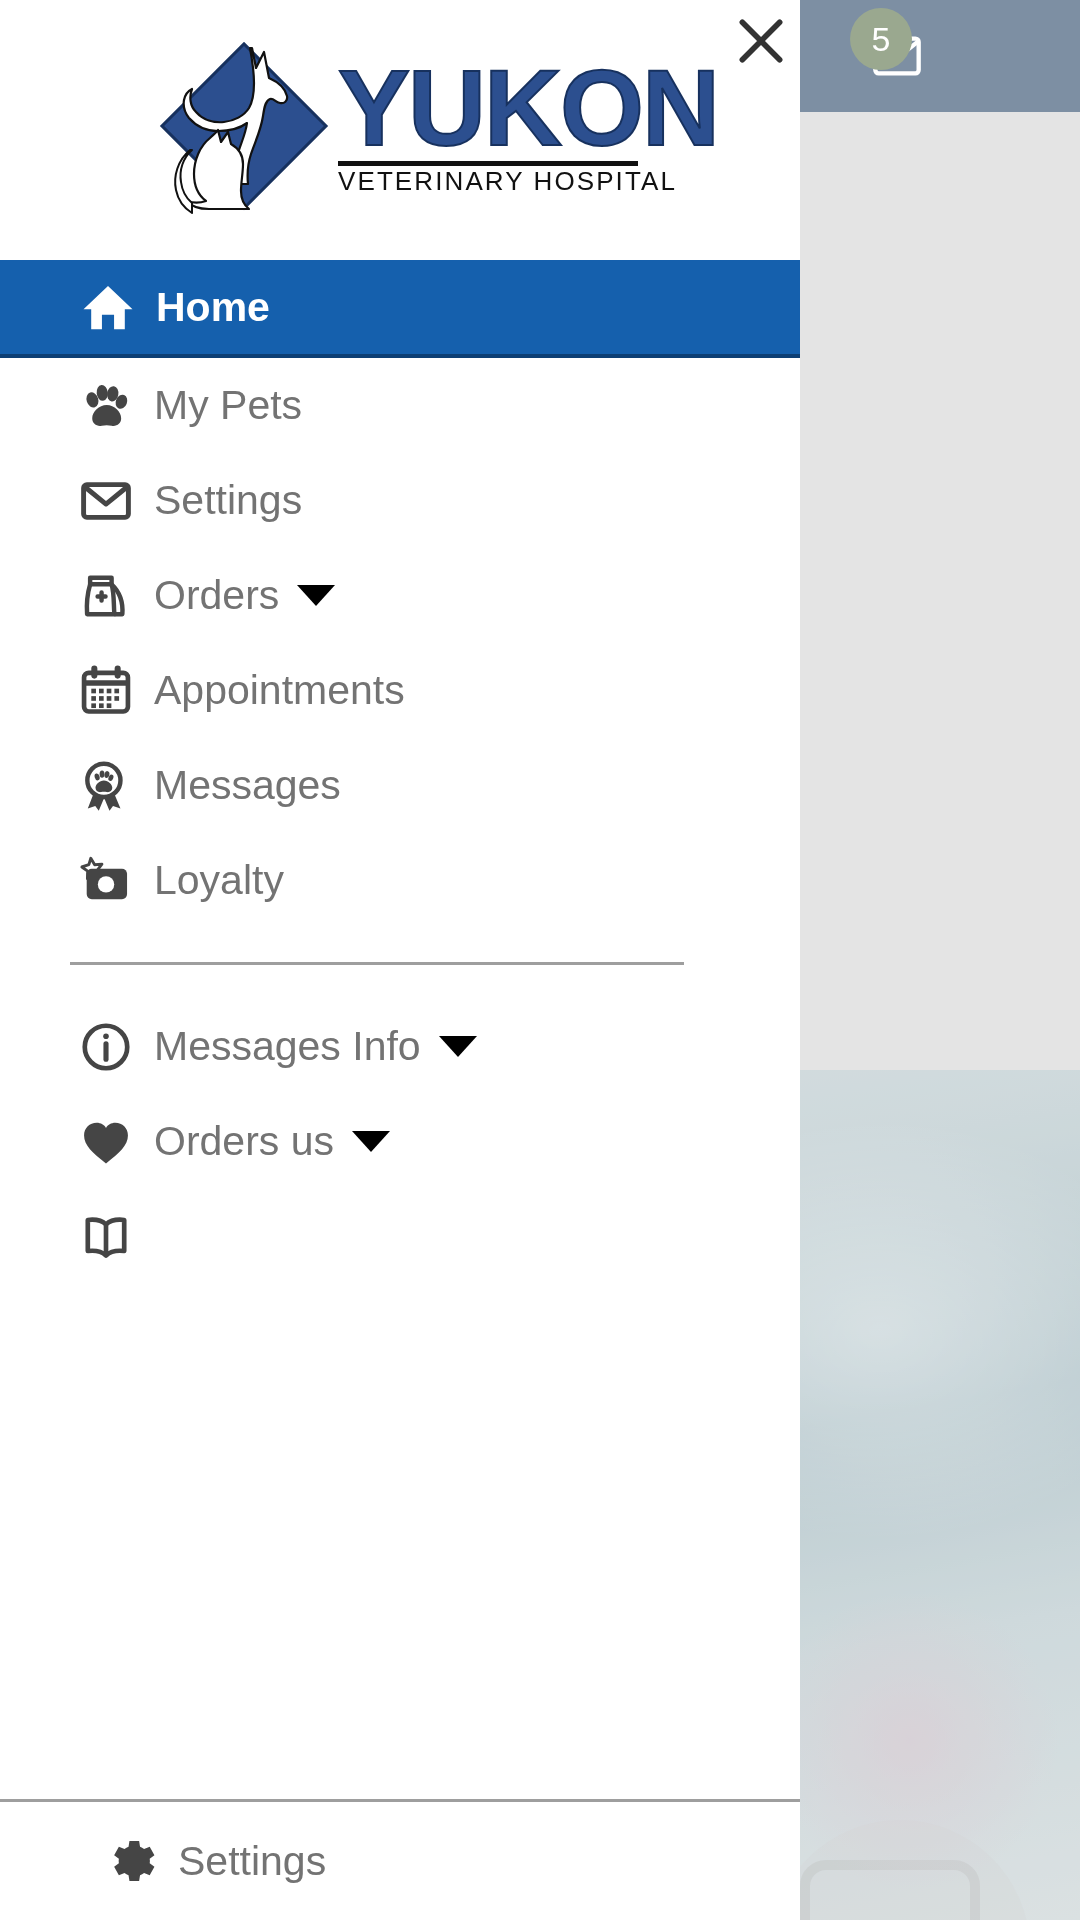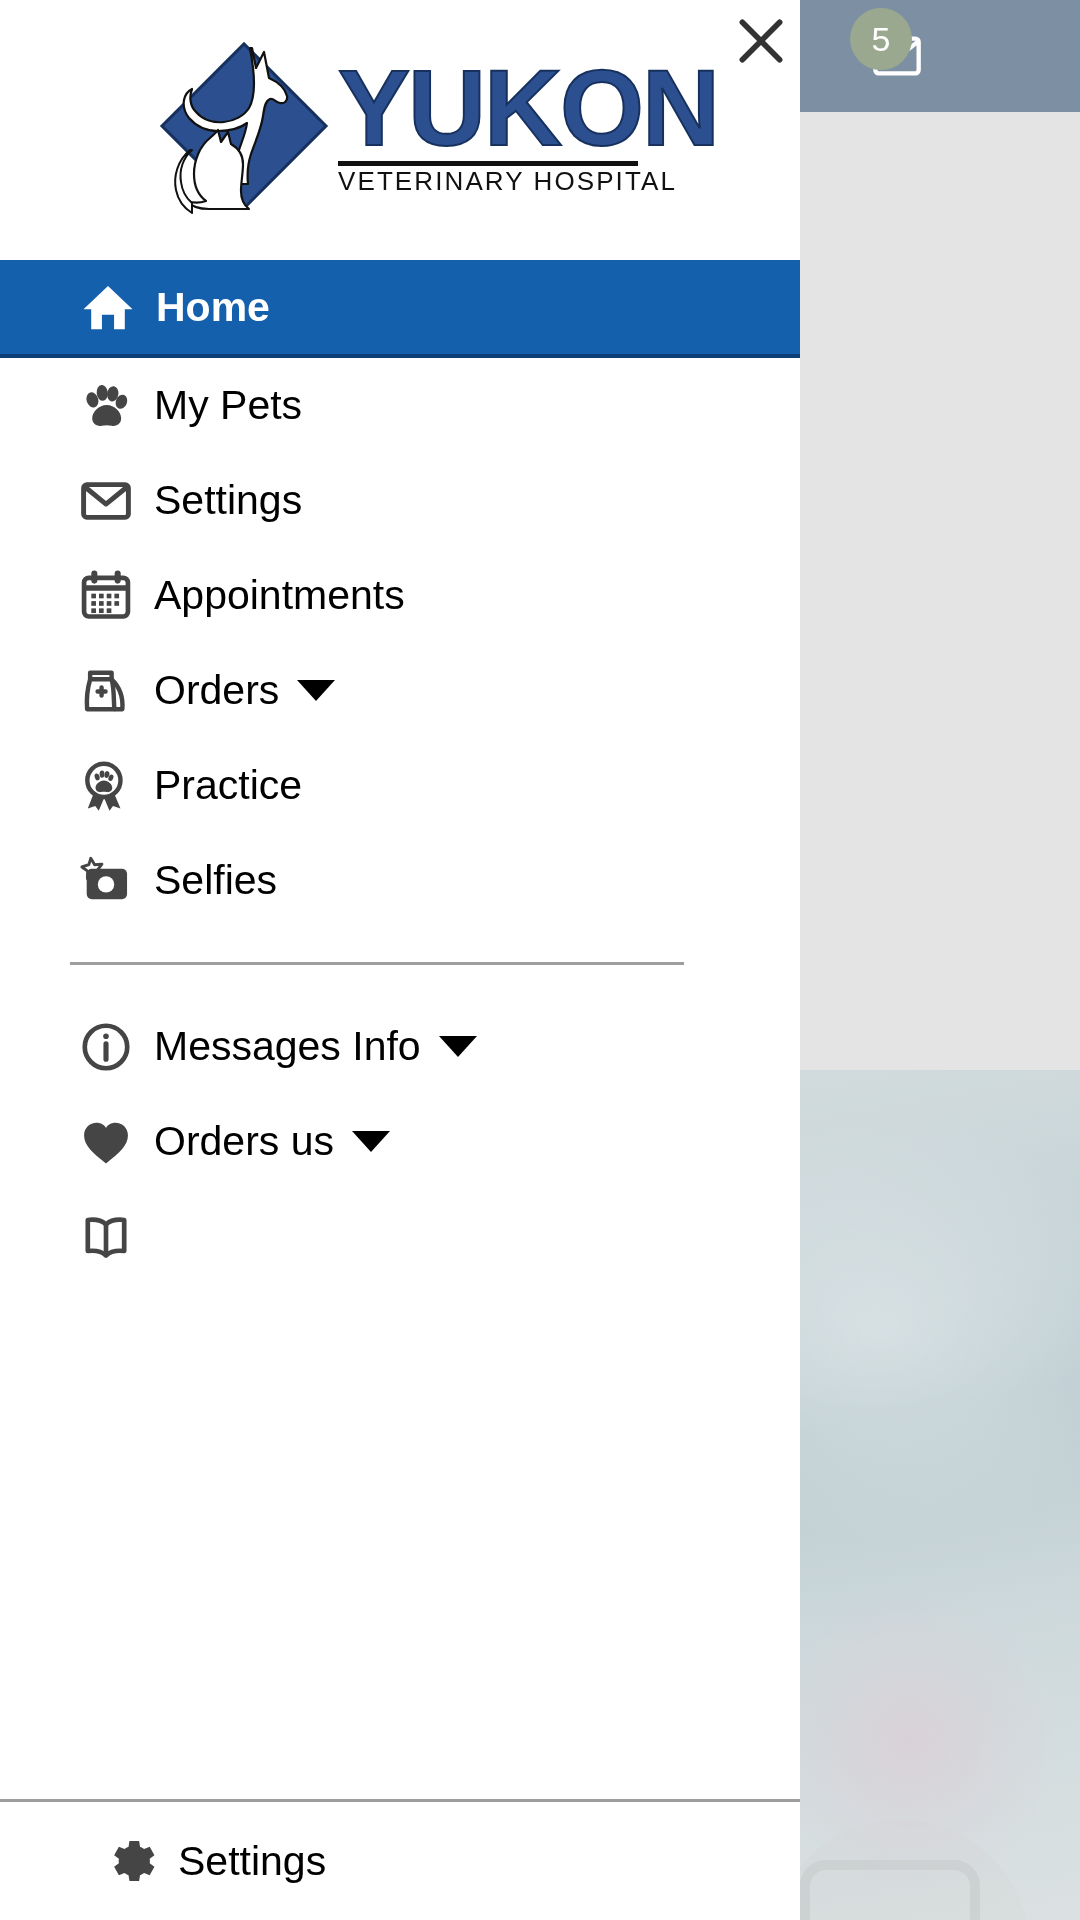--- a/index.html
+++ b/index.html
@@ -101,21 +101,21 @@
   .nav-item{
     height:95px; display:flex; align-items:center;
     padding-left:78px; cursor:pointer;
     color:#454545;
   }
   .nav-item .nav-icon{
     width:76px; flex:none; display:flex; align-items:center; justify-content:flex-start;
     color:#454545;
   }
   .nav-item .nav-label{
-    font-size:41px; color:#000000; line-height:1;
+    font-size:41px; color:#737373; line-height:1;
     font-family:"Liberation Sans", sans-serif;
     white-space:nowrap;
   }
   .nav-item.active{
     background:#1560ad;
     height:98px;
     border-bottom:4px solid #0d3f74;
     padding-left:80px;
   }
   .nav-item.active .nav-label{ color:#ffffff; font-weight:bold; }
@@ -229,20 +229,35 @@
     </div>
 
     <div class="nav-item">
       <span class="nav-icon">
         <svg viewBox="0 0 24 24" width="56" height="56" fill="none" stroke="currentColor" stroke-width="2.1" stroke-linejoin="round">
           <rect x="2.4" y="5" width="19.2" height="14" rx="1.4"></rect>
           <path d="M3 6 L12 13.3 L21 6"></path>
         </svg>
       </span>
       <span class="nav-label">Settings</span>
+    </div>
+
+    <div class="nav-item">
+      <span class="nav-icon">
+        <svg viewBox="0 0 24 24" width="56" height="56" fill="none" stroke="currentColor" stroke-width="1.9" stroke-linejoin="round">
+          <path d="M5.2 4.2 H14.4 V7 H5.2 Z"></path>
+          <path d="M5.2 7 C4 11 3.6 15.6 3.9 19.8 H15.6 C15.2 15.6 15.6 11 14.4 7"></path>
+          <path d="M14.4 7 c3.2 3 5 7.6 4.6 12.8 H15.6"></path>
+          <path d="M8.4 12.2 h3.4 M10.1 10.5 v3.4" stroke-linecap="round"></path>
+        </svg>
+      </span>
+      <span class="label-row">
+        <span class="nav-label">Orders</span>
+        <span class="caret"></span>
+      </span>
     </div>
 
     <div class="nav-item">
       <span class="nav-icon">
         <svg viewBox="0 0 24 24" width="56" height="56" fill="none" stroke="currentColor" stroke-width="2">
           <rect x="2.6" y="4.2" width="18.8" height="16.6" rx="2"></rect>
           <path d="M2.6 8.6 H21.4" stroke-width="2.4"></path>
           <path d="M7 2.4 V5.4 M17 2.4 V5.4" stroke-width="2.6" stroke-linecap="round"></path>
           <g fill="currentColor" stroke="none">
             <rect x="5.7" y="11" width="2" height="2"></rect>
@@ -257,60 +272,45 @@
               <rect x="9" y="17.3" width="2" height="2"></rect>
             <rect x="12.3" y="17.3" width="2" height="2"></rect>
           </g>
         </svg>
       </span>
       <span class="nav-label">Appointments</span>
     </div>
 
     <div class="nav-item">
       <span class="nav-icon">
-        <svg viewBox="0 0 24 24" width="56" height="56" fill="none" stroke="currentColor" stroke-width="1.9" stroke-linejoin="round">
-          <path d="M5.2 4.2 H14.4 V7 H5.2 Z"></path>
-          <path d="M5.2 7 C4 11 3.6 15.6 3.9 19.8 H15.6 C15.2 15.6 15.6 11 14.4 7"></path>
-          <path d="M14.4 7 c3.2 3 5 7.6 4.6 12.8 H15.6"></path>
-          <path d="M8.4 12.2 h3.4 M10.1 10.5 v3.4" stroke-linecap="round"></path>
-        </svg>
-      </span>
-      <span class="label-row">
-        <span class="nav-label">Orders</span>
-        <span class="caret"></span>
-      </span>
-    </div>
-
-    <div class="nav-item">
-      <span class="nav-icon">
         <svg viewBox="0 0 24 24" width="56" height="56">
           <path d="M6.6 15.4 L4.2 21.6 L7.4 20.6 L8.9 22.6 L11 17.6 Z" fill="currentColor"></path>
           <path d="M15.6 15.4 L18.2 21.6 L15 20.6 L13.5 22.6 L11.4 17.6 Z" fill="currentColor"></path>
           <circle cx="11.1" cy="9.6" r="7.1" fill="none" stroke="currentColor" stroke-width="1.9"></circle>
           <g fill="currentColor">
             <ellipse cx="8.2" cy="8.1" rx="1.05" ry="1.5" transform="rotate(-16 8.2 8.1)"></ellipse>
             <ellipse cx="10.3" cy="6.9" rx="1.05" ry="1.55"></ellipse>
             <ellipse cx="12.4" cy="7.1" rx="1.05" ry="1.5" transform="rotate(12 12.4 7.1)"></ellipse>
             <ellipse cx="14.1" cy="8.5" rx="1" ry="1.4" transform="rotate(24 14.1 8.5)"></ellipse>
             <path d="M11.1 9.6c1.9 0 3.6 1.7 3.6 3.2 0 1.3-1.1 2-2.4 1.8-.8-.2-1.6-.2-2.4 0-1.3.2-2.4-.5-2.4-1.8 0-1.5 1.7-3.2 3.6-3.2z"></path>
           </g>
         </svg>
       </span>
-      <span class="nav-label">Practice</span>
+      <span class="nav-label">Messages</span>
     </div>
 
     <div class="nav-item">
       <span class="nav-icon">
         <svg viewBox="0 0 24 24" width="58" height="58">
           <path d="M5.3 2.6 L6.9 5.3 L9.9 5 L8.1 7.4 L9.3 10.2 L6.3 9.2 L3.9 11 L4 7.9 L1.6 6.2 L4.5 5.2 Z" fill="#ffffff" stroke="currentColor" stroke-width="1.2" stroke-linejoin="round"></path>
           <rect x="3.6" y="6.9" width="16.7" height="12.6" rx="2.1" fill="currentColor"></rect>
           <circle cx="11.6" cy="13.4" r="3.4" fill="#ffffff"></circle>
         </svg>
       </span>
-      <span class="nav-label">Selfies</span>
+      <span class="nav-label">Loyalty</span>
     </div>
 
     <div class="divider"></div>
 
     <div class="nav-item">
       <span class="nav-icon">
         <svg viewBox="0 0 24 24" width="56" height="56" fill="none" stroke="currentColor" stroke-width="2">
           <circle cx="12" cy="12" r="9.1"></circle>
           <circle cx="12" cy="7.4" r="1.2" fill="currentColor" stroke="none"></circle>
           <path d="M12 10.6 V17.2" stroke-width="2.2" stroke-linecap="round"></path>

